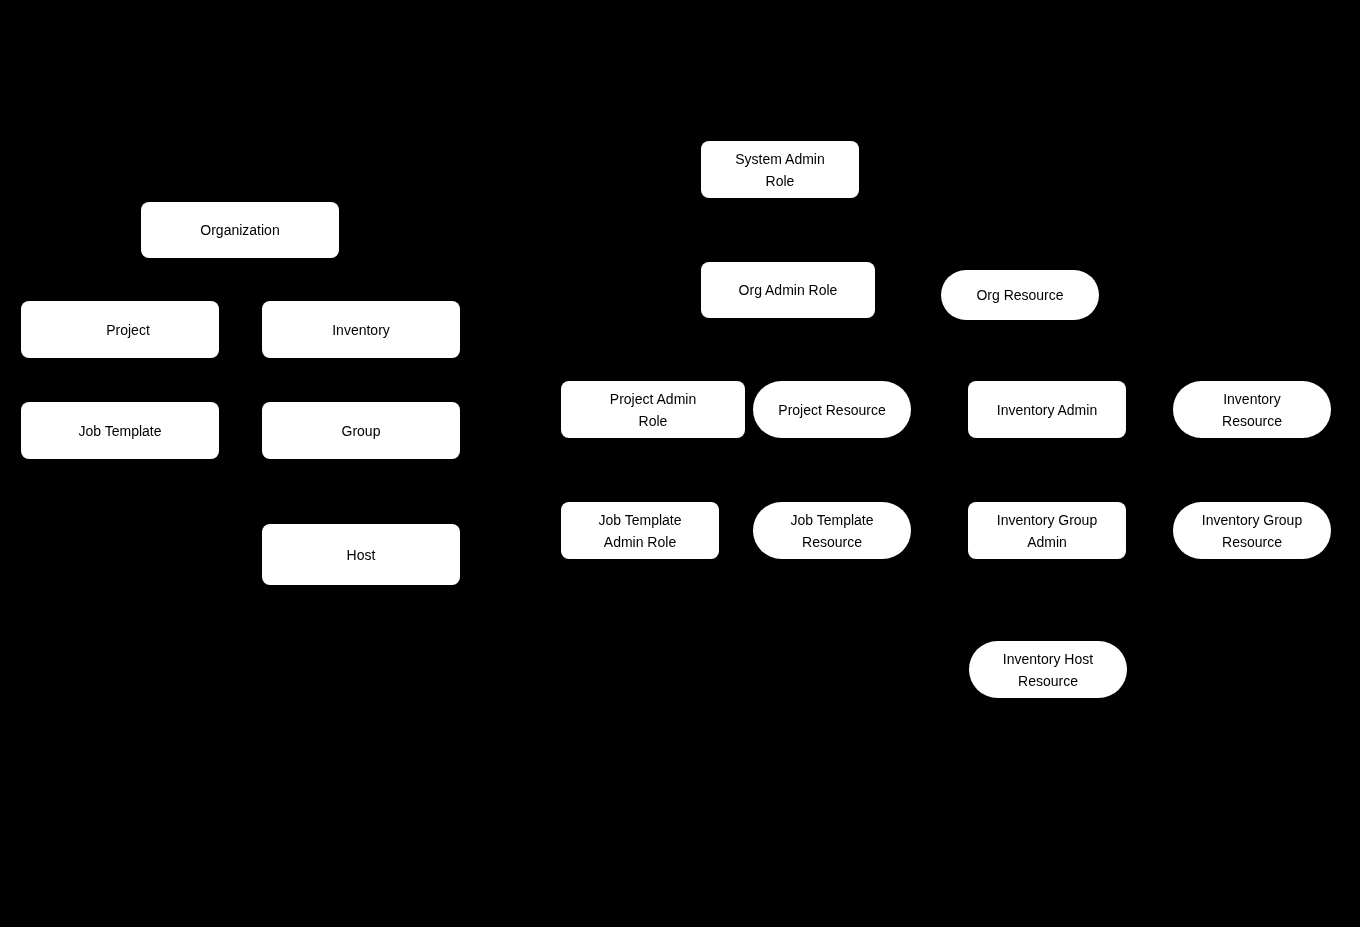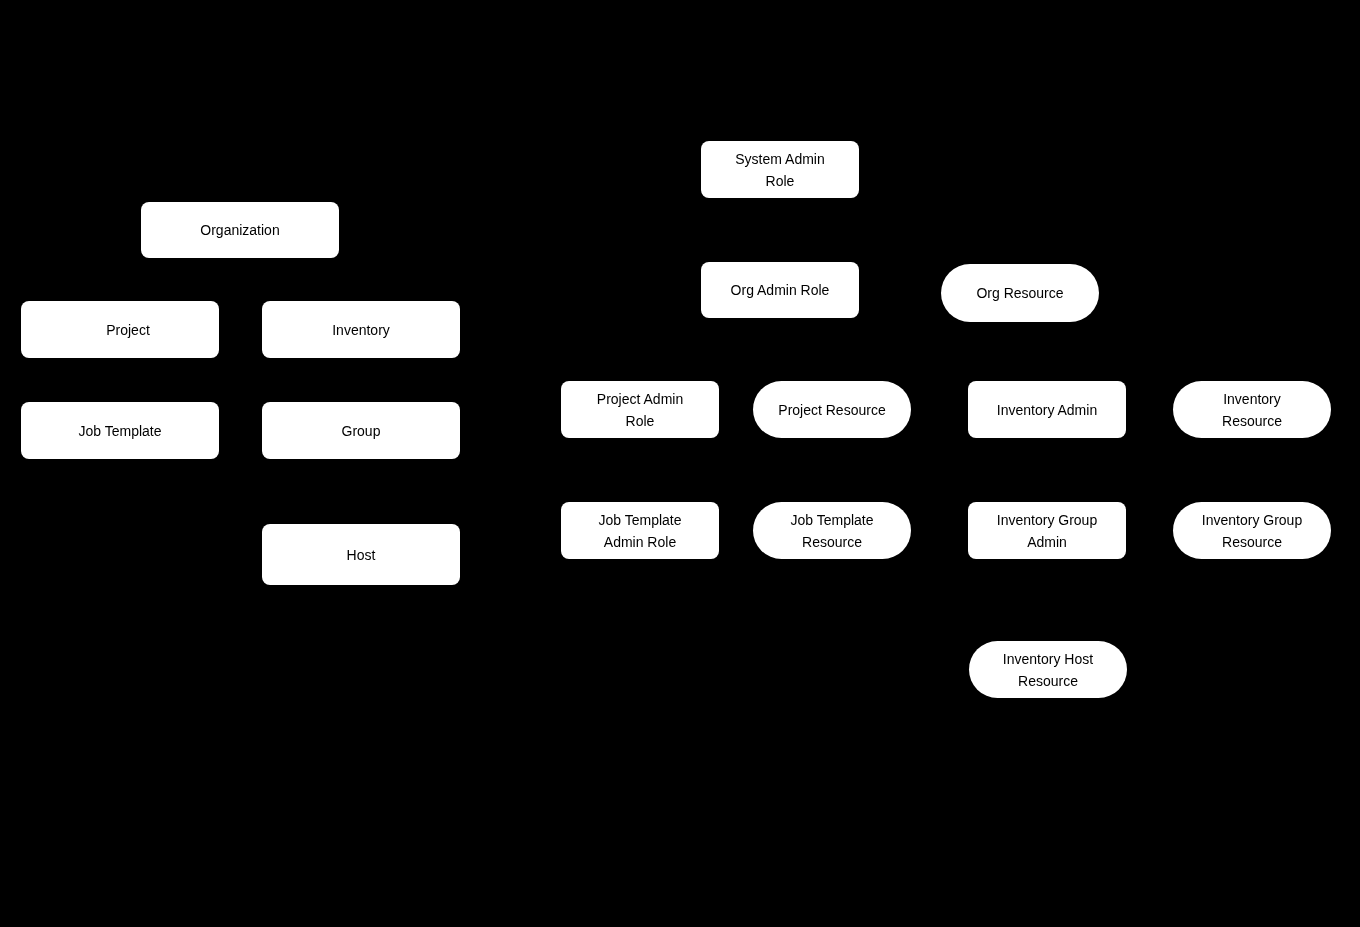--- a/index.html
+++ b/index.html
@@ -66,29 +66,29 @@
 
   <div class="node rect" style="left:262px; top:524px; width:198px; height:61px;">
     <span class="label">Host</span>
   </div>
 
   <div class="node rect" style="left:701px; top:141px; width:158px; height:57px;">
     <span class="label">System Admin
 Role</span>
   </div>
 
-  <div class="node rect" style="left:701px; top:262px; width:158px; height:56px;">
+  <div class="node rect" style="left:701px; top:262px; width:174px; height:56px;">
     <span class="label">Org Admin Role</span>
   </div>
 
-  <div class="node stadium" style="left:941px; top:264px; width:158px; height:58px;">
+  <div class="node stadium" style="left:941px; top:270px; width:158px; height:50px;">
     <span class="label">Org Resource</span>
   </div>
 
-  <div class="node rect" style="left:561px; top:381px; width:158px; height:57px;">
+  <div class="node rect" style="left:561px; top:381px; width:184px; height:57px;">
     <span class="label">Project Admin
 Role</span>
   </div>
 
   <div class="node stadium" style="left:753px; top:381px; width:158px; height:57px;">
     <span class="label">Project Resource</span>
   </div>
 
   <div class="node rect" style="left:968px; top:381px; width:158px; height:57px;text-align:right;">
     <span class="label">Inventory Admin</span>

